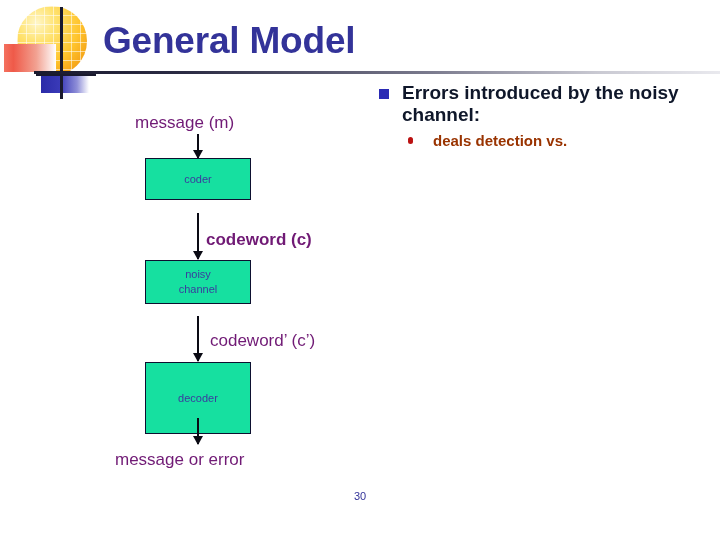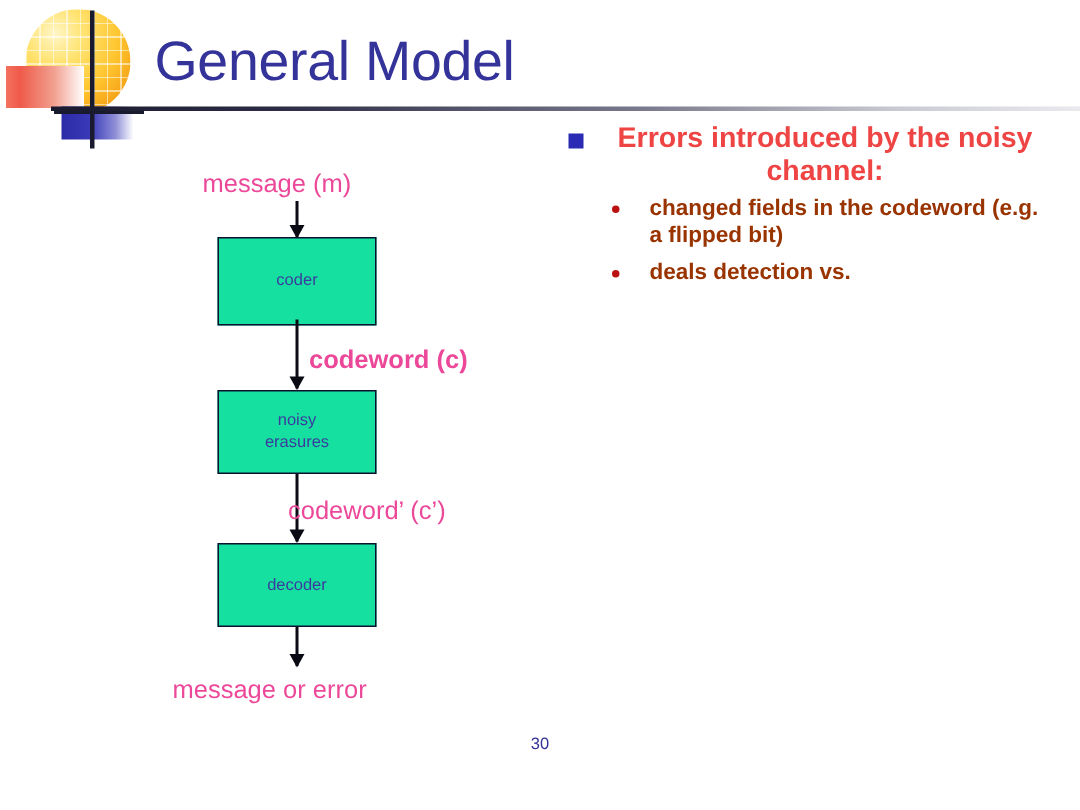--- a/index.html
+++ b/index.html
@@ -68,38 +68,38 @@
     height: 3px;
     background: #1a1a2e;
   }
 
   
   #title {
     position: absolute;
     left: 103px;
     top: 20px;
     font-size: 37px;
-    font-weight: normal;
+    font-weight: bold;
     color: #333399;
     letter-spacing: -0.2px;
     white-space: nowrap;
   }
   #title-rule {
     position: absolute;
     left: 34px;
     top: 71px;
     width: 686px;
     height: 3px;
     background: linear-gradient(to right, #1a1a2e 0%, #2b2b44 22%, #7b7b8e 58%, #c9c9d2 82%, #e9e9ee 100%);
   }
 
   
   .flow-label {
     position: absolute;
-    color: #ec4899;
+    color: #701a75;
     font-size: 17px;
     white-space: nowrap;
   }
   .flow-box {
     position: absolute;
     left: 145px;
     width: 106px;
     background: #16e0a0;
     border: 1px solid #0d1030;
     box-sizing: border-box;
@@ -133,25 +133,24 @@
   #bullets {
     position: absolute;
     left: 378px;
     top: 82px;
     width: 320px;
   }
   .bullet-l1 {
     position: relative;
     padding-left: 24px;
     margin-bottom: 4px;
-    color: #ef4444;
+    color: #0f172a;
     font-size: 19px;
     font-weight: bold;
     line-height: 1.16;
-    text-align: center;
   }
   .bullet-l1 .marker-sq {
     position: absolute;
     left: 1px;
     top: 7px;
     width: 10px;
     height: 10px;
     background: #2a2ab4;
   }
   .sub-list {
@@ -203,59 +202,58 @@
 
   <div id="title">General Model</div>
   <div id="title-rule"></div>
 
   <div>
 
     <div class="flow-label" style="left:135px; top:113px;">message (m)</div>
 
     <div class="flow-arrow" style="top:134px; height:24px;"></div>
 
-    <div class="flow-box" style="top:158px; height:59px;">
+    <div class="flow-box" style="top:158px; height:42px;">
       <span>coder</span>
     </div>
 
     <div class="flow-arrow" style="top:213px; height:46px;"></div>
 
     <div class="flow-label" style="left:206px; top:230px;font-weight:bold;">codeword (c)</div>
 
-    <div class="flow-box" style="top:260px; height:56px;">
+    <div class="flow-box" style="top:260px; height:44px;">
       <span>
         <span>noisy</span><br>
-        <span>erasures</span>
+        <span>channel</span>
       </span>
     </div>
 
     <div class="flow-arrow" style="top:316px; height:45px;"></div>
 
-    <div class="flow-label" style="left:192px; top:331px;">codeword’ (c’)</div>
-
-    <div class="flow-box" style="top:362px; height:56px;">
+    <div class="flow-label" style="left:210px; top:331px;">codeword’ (c’)</div>
+
+    <div class="flow-box" style="top:362px; height:72px;">
       <span>decoder</span>
     </div>
 
     <div class="flow-arrow" style="top:418px; height:26px;"></div>
 
     <div class="flow-label" style="left:115px; top:450px;">message or error</div>
   </div>
 
   <div id="bullets">
 
     <div class="bullet-l1">
       <span class="marker-sq"></span>
       <span>Errors introduced by the noisy channel:</span>
     </div>
 
     <div class="sub-list">
       <div class="bullet-l2">
         <span class="marker-dot"></span>
-        <span>changed fields in the codeword (e.g. a flipped bit)</span>
       </div>
     </div>
 
 
     <div class="sub-list">
       <div class="bullet-l2">
         <span class="marker-dot"></span>
         <span>deals detection vs.</span>
       </div>
     </div>

